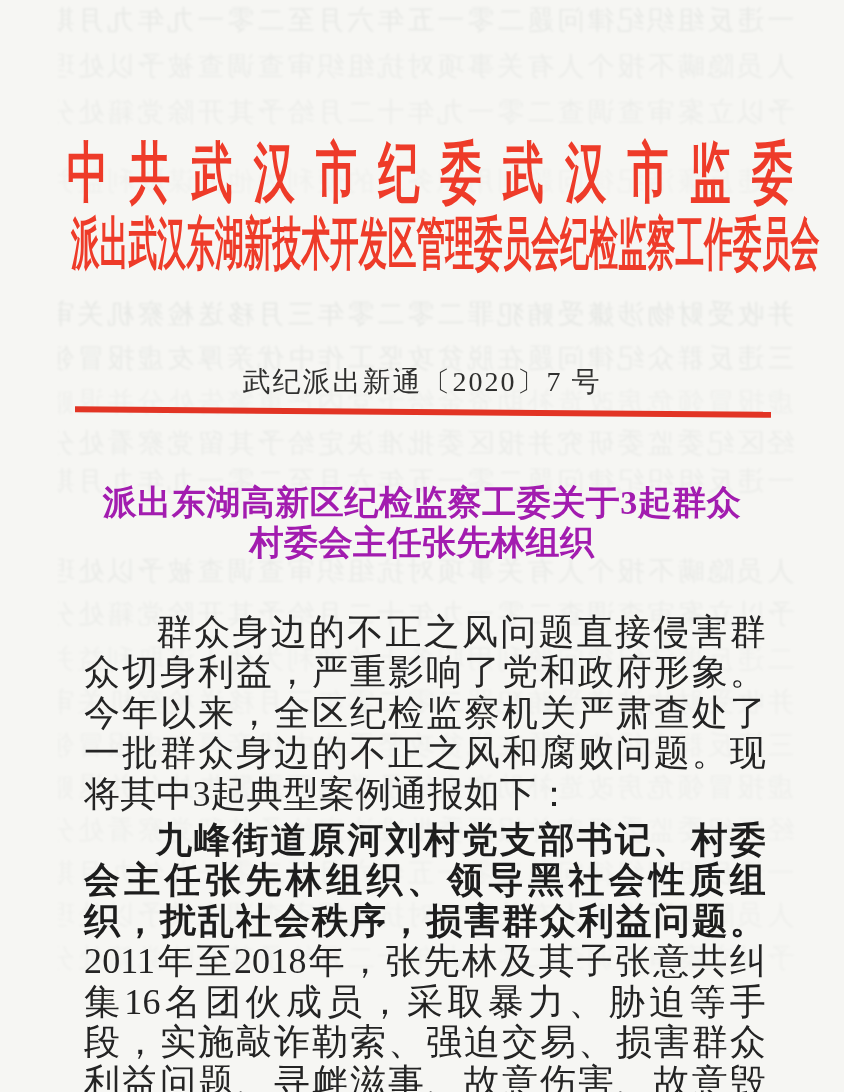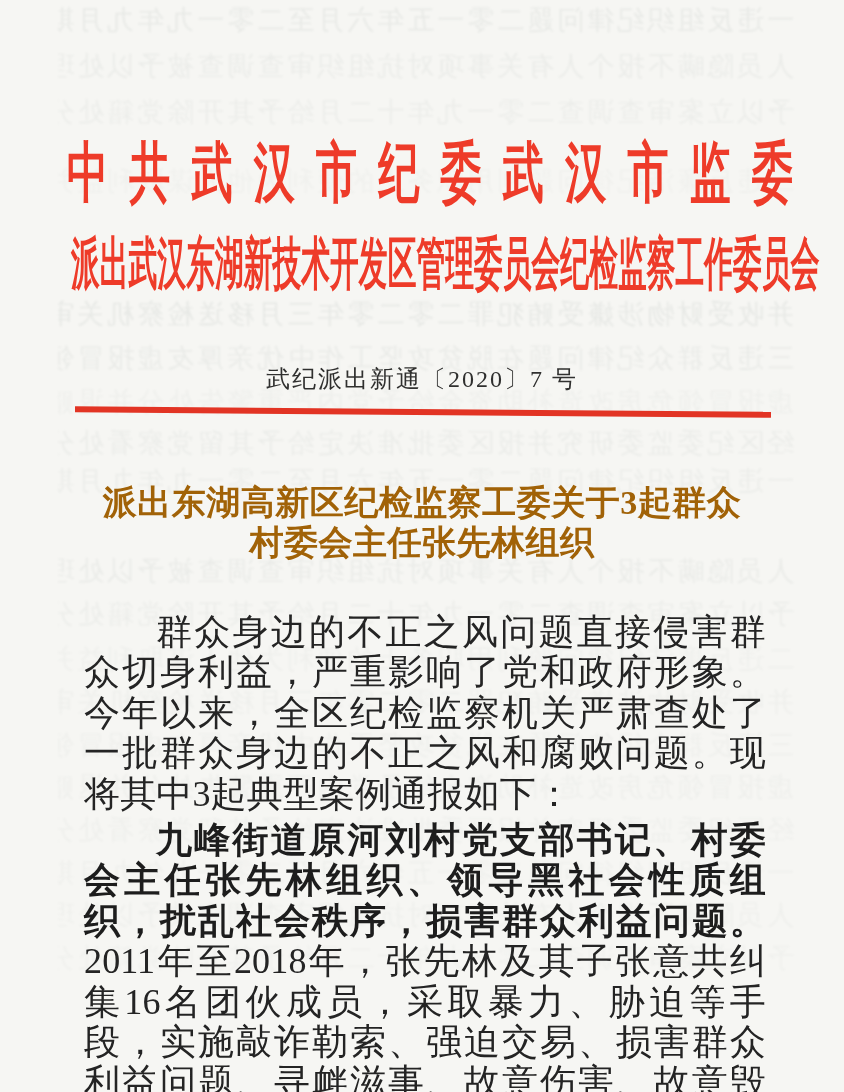--- a/index.html
+++ b/index.html
@@ -52,37 +52,37 @@
     white-space: nowrap;
     font-size: 57px; line-height: 58px; font-weight: bold;
     transform: scaleX(0.505);
     transform-origin: left center;
   }
   
   .docnum {
     position: absolute; z-index: 2;
     top: 363px; left: 0; width: 844px;
     text-align: center;
-    font-size: 24px; letter-spacing: 2px;
+    font-size: 28px; letter-spacing: 2px;
     color: #30302f;
   }
   
   .redline {
     position: absolute; z-index: 2;
     top: 409px; left: 75px; width: 696px; height: 6px;
     transform: rotate(0.45deg);
   }
   
   .doc-title {
     position: absolute; z-index: 2;
     top: 483px; left: 62px; width: 720px;
     text-align: center;
     font-size: 34px; line-height: 40px;
     font-weight: bold;
-    color: #a16207;
+    color: #a21caf;
     letter-spacing: 0.5px;
   }
   
   .body-text {
     position: absolute; z-index: 2;
     top: 612px; left: 84px; width: 682px;
     font-size: 36px; line-height: 40.4px;
     letter-spacing: 0.15px;
     color: #242424;
     text-align: justify;
@@ -129,21 +129,21 @@
       <span>市</span>
       <span>纪</span>
       <span>委</span>
       <span>武</span>
       <span>汉</span>
       <span>市</span>
       <span>监</span>
       <span>委</span>
     </div>
 
-  <div class="hdr2" style="color: rgb(238, 59, 41); margin-top: 20px;">
+  <div class="hdr2" style="color: rgb(238, 59, 41);">
     <span class="stretch">派出武汉东湖新技术开发区管理委员会纪检监察工作委员会</span>
   </div>
 
   <div class="docnum">武纪派出新通〔2020〕7 号</div>
 
   <div class="redline" id="redline" style="background: rgb(226, 52, 36);"></div>
 
   <div class="doc-title">
     <div>派出东湖高新区纪检监察工委关于3起群众</div>
     <div>村委会主任张先林组织</div>

